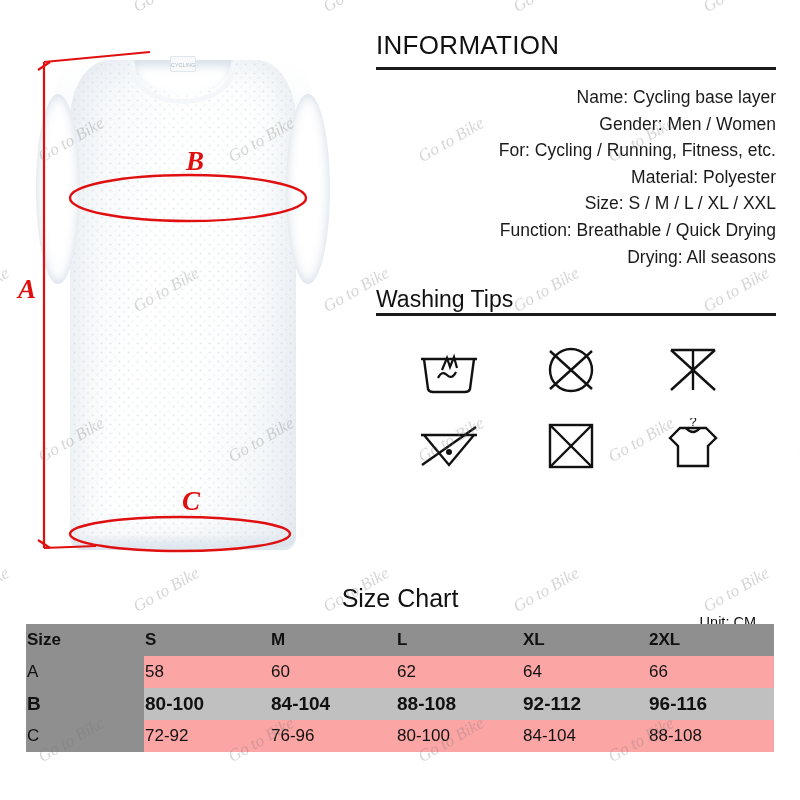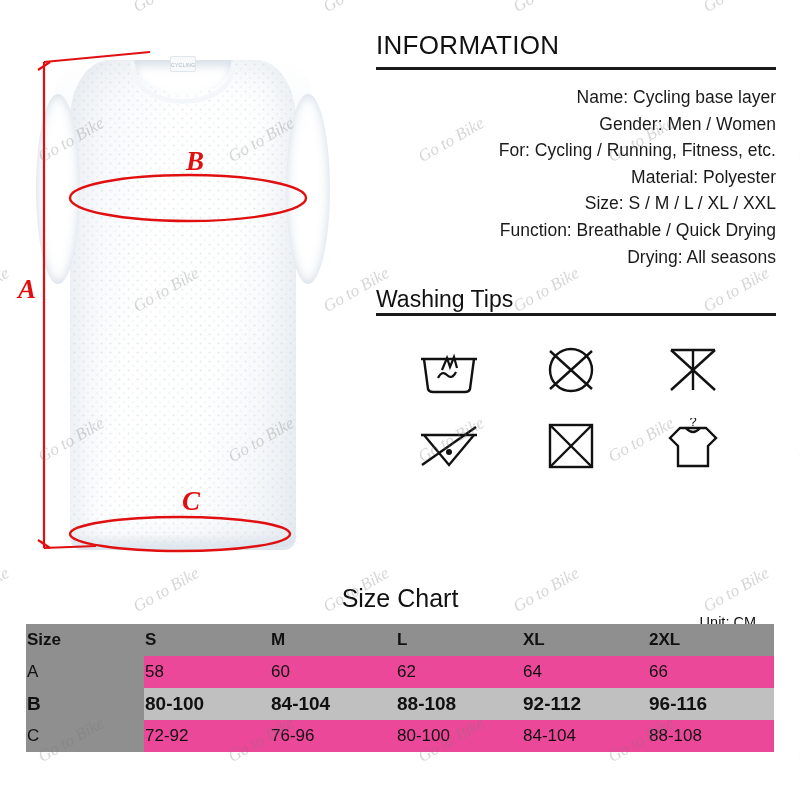--- a/index.html
+++ b/index.html
@@ -212,21 +212,21 @@
   table.size-chart th, table.size-chart td {
     height: 32px;
     text-align: left;
     font-size: 17px;
     color: #111;
     border: none;
   }
   .hdr-cell { background: #8f8f8f; color: #fff; font-weight: 700; font-size: 19px; }
   .row-label { background: #8f8f8f; color: #fff; font-weight: 400; font-size: 17px; }
   .row-label.bold { font-weight: 700; font-size: 19px; }
-  .cell-light { background: #ec4899; }
+  .cell-light { background: #fca5a5; }
   .cell-dark  { background: #c0c0c0; }
   .cell-dark.bold, .cell-light.bold { font-weight: 700; font-size: 19px; }
 </style>
 </head>
 <body>
 
 <div id="page">
 
   <div class="product-area">
 

